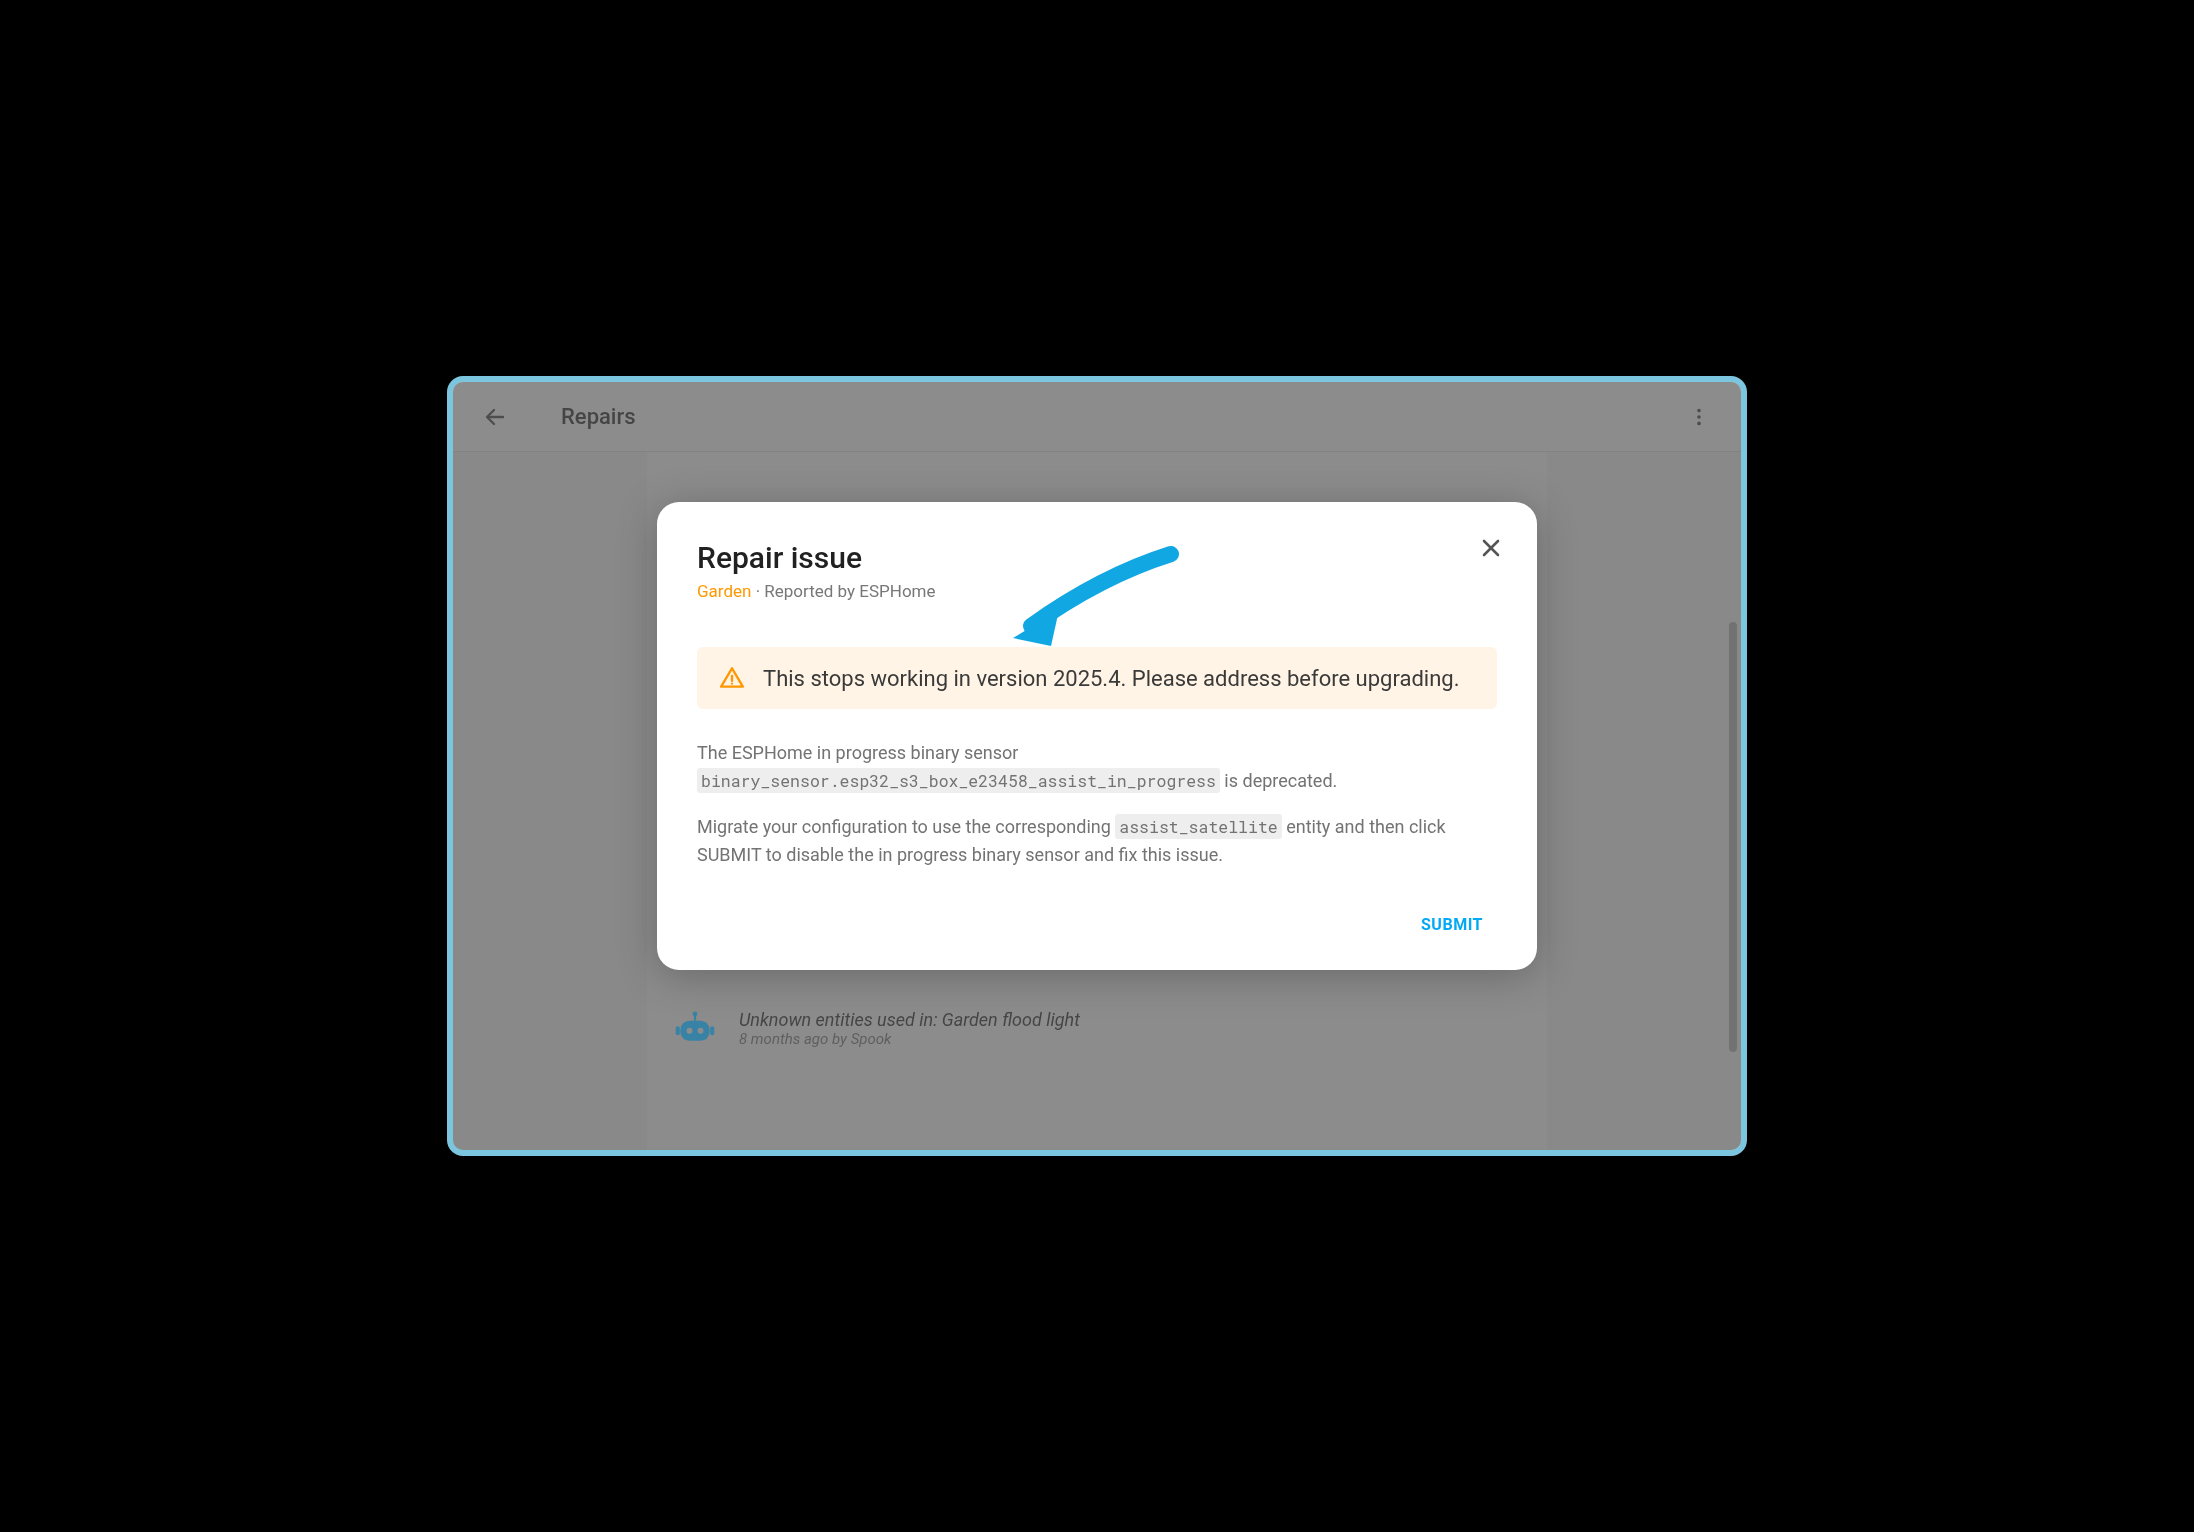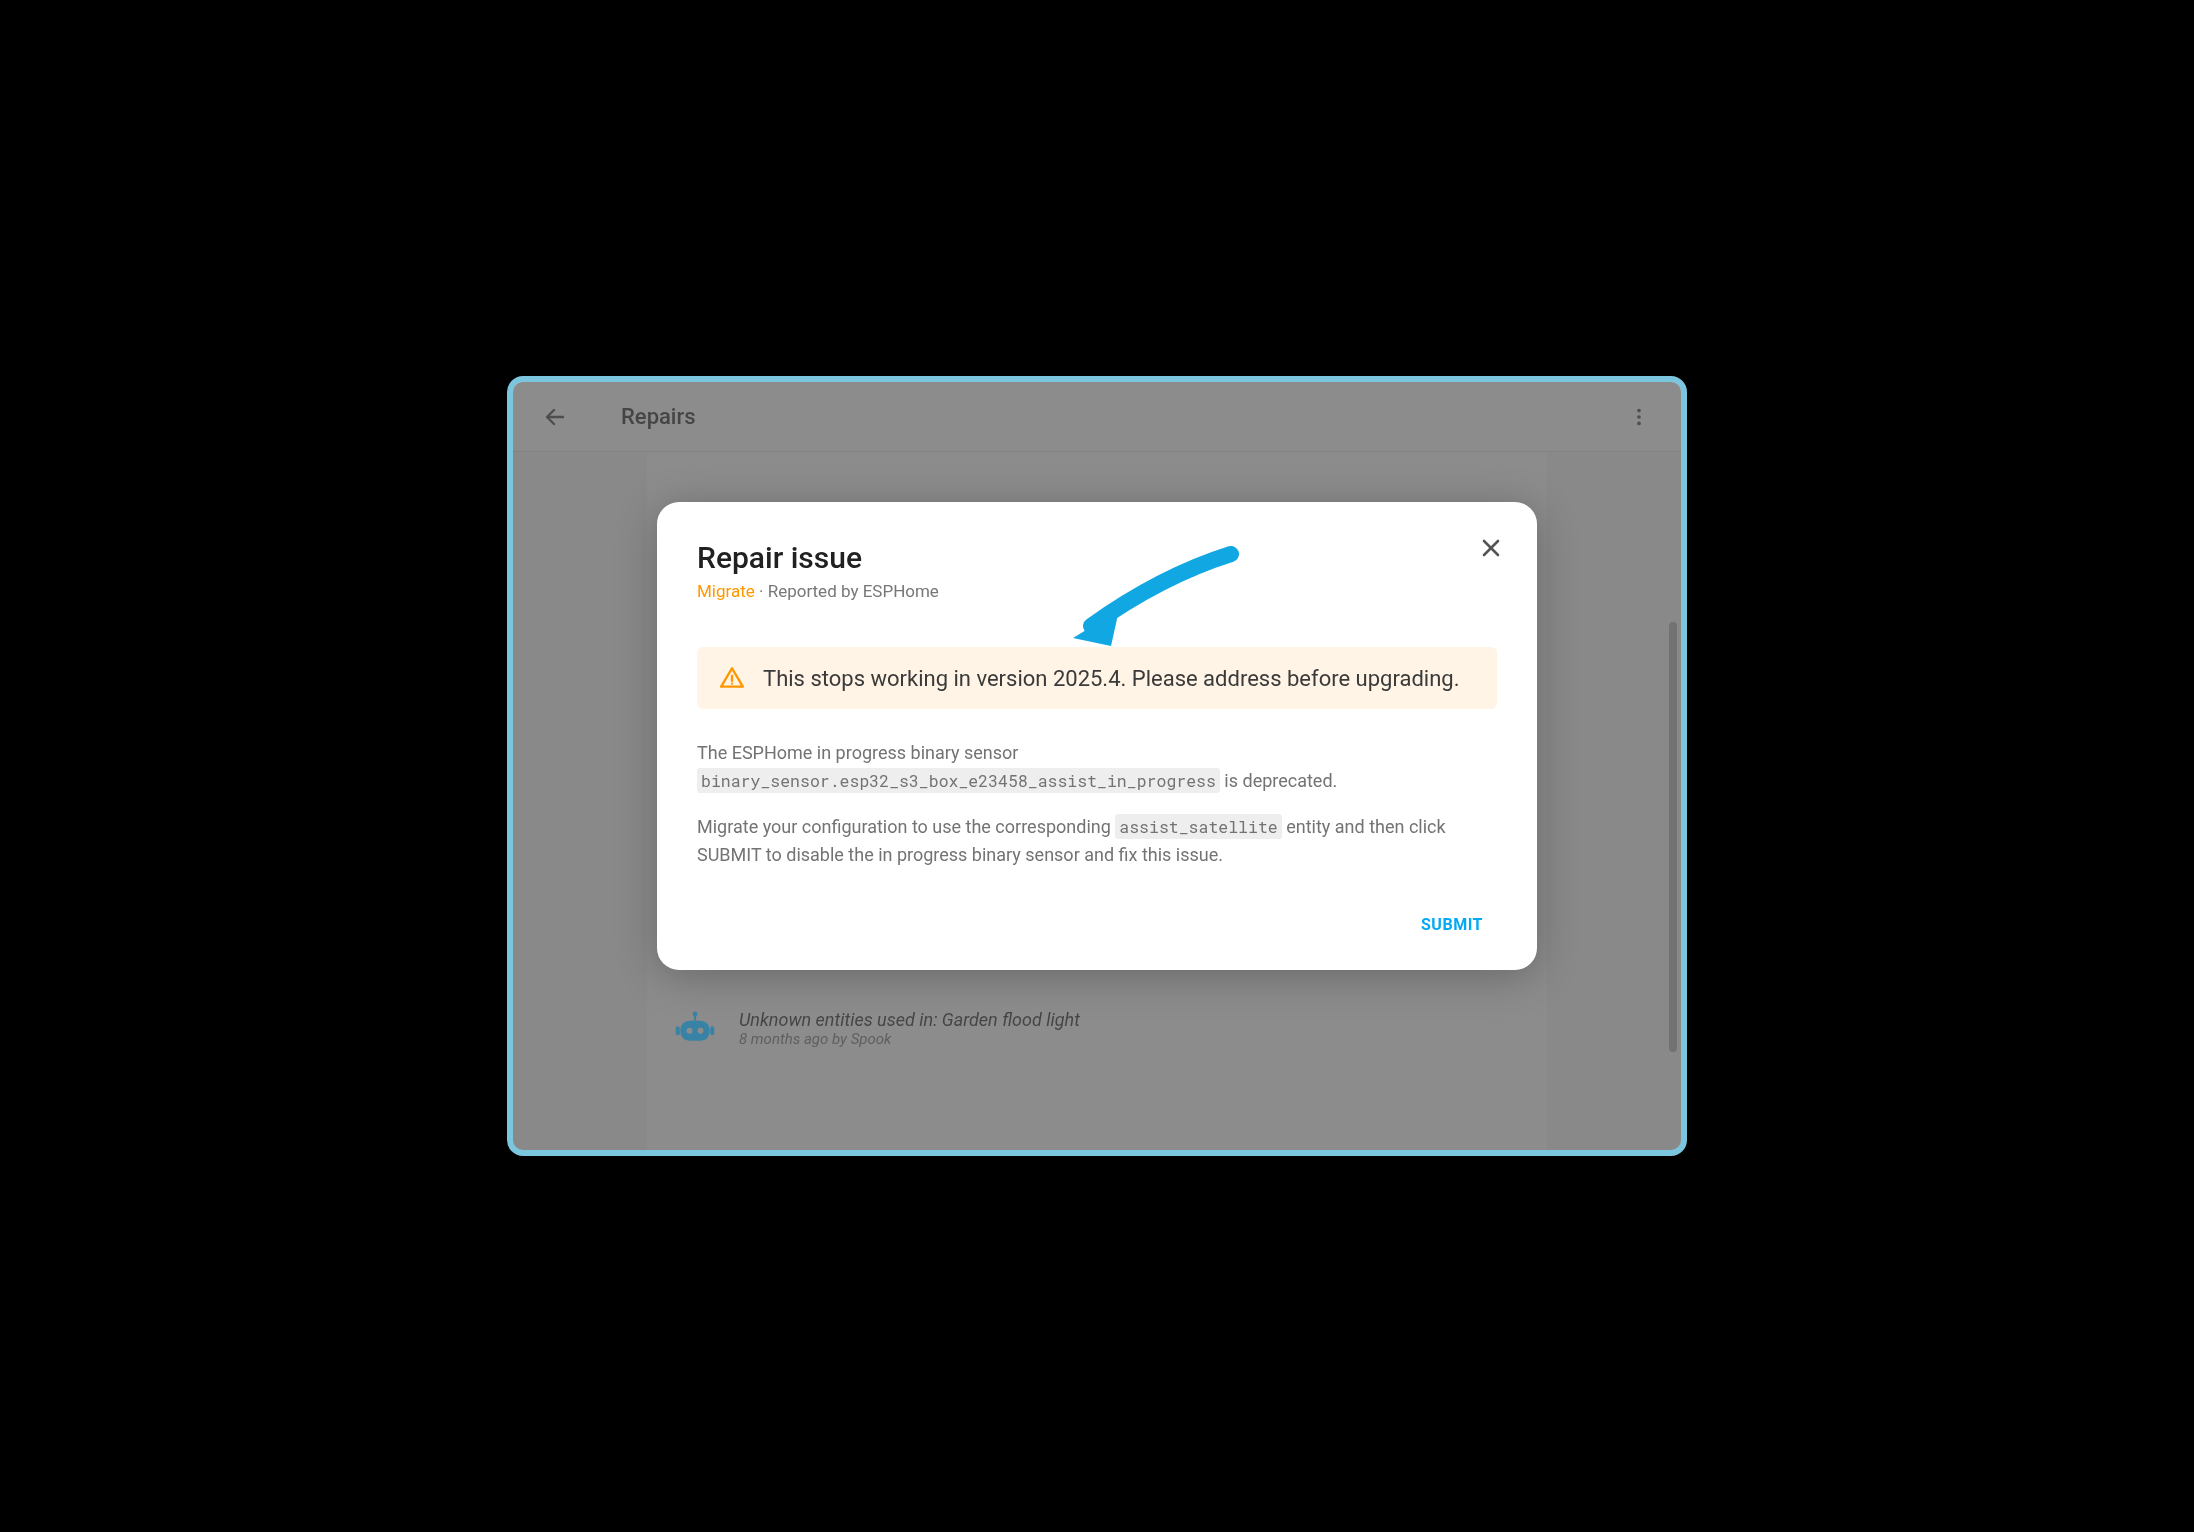--- a/index.html
+++ b/index.html
@@ -9,21 +9,21 @@
     --muted:#5f6368;
     --bg-gray:#b6b6b6;
   }
   *{box-sizing:border-box;margin:0;padding:0;font-family:Roboto,"Helvetica Neue",Arial,sans-serif;-webkit-font-smoothing:antialiased;}
   html,body{width:100%;height:100%;background:#000;}
   body{
     display:flex;align-items:center;justify-content:center;
     padding:30px;
   }
   .frame{
-    width:1180px;height:780px;border:6px solid #7BC5DE;border-radius:16px;
+    width:1300px;height:780px;border:6px solid #7BC5DE;border-radius:16px;
     background:var(--bg-gray);position:relative;overflow:hidden;
   }
 
   
   .topbar{
     background:#bdbdbd;height:70px;display:flex;align-items:center;
     padding:0 20px;border-bottom:1px solid rgba(0,0,0,.12);
   }
   .topbar .back{width:44px;height:44px;border-radius:50%;display:flex;align-items:center;justify-content:center;cursor:pointer;}
   .topbar .title{font-size:22px;font-weight:500;margin-left:44px;color:var(--text);}
@@ -120,21 +120,21 @@
       </div>
     </div>
   </div>
 
   <div class="fake-scroll"></div>
 
   <div class="scrim">
     <div class="dialog">
       <h1>Repair issue</h1>
       <div class="sub">
-        <span class="sev">Migrate</span><span> · Reported by ESPHome</span>
+        <span class="sev">Garden</span><span> · Reported by ESPHome</span>
       </div>
 
       <div class="close">
         <svg width="24" height="24" viewBox="0 0 24 24" fill="none" stroke="#555" stroke-width="2.6" stroke-linecap="round">
             <line x1="5" y1="5" x2="19" y2="19"></line>
             <line x1="19" y1="5" x2="5" y2="19"></line>
           </svg>
       </div>
 
       <div class="alert">

